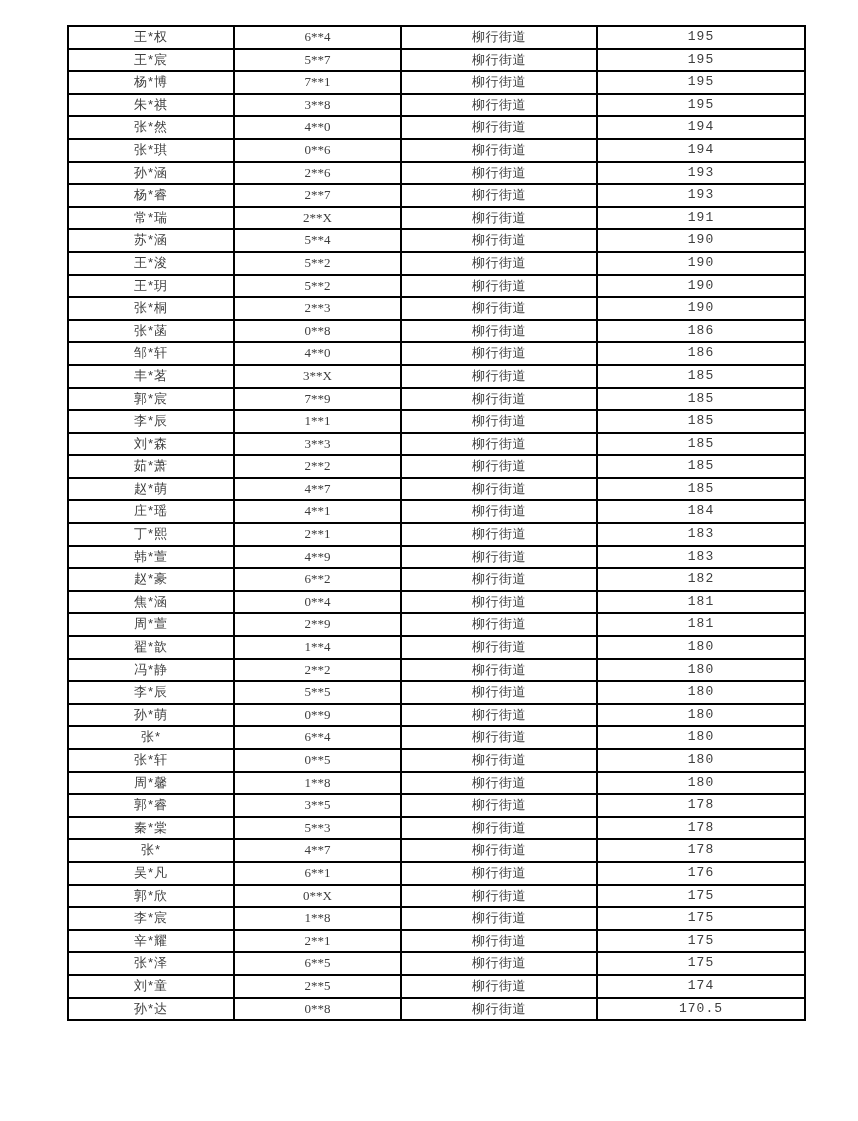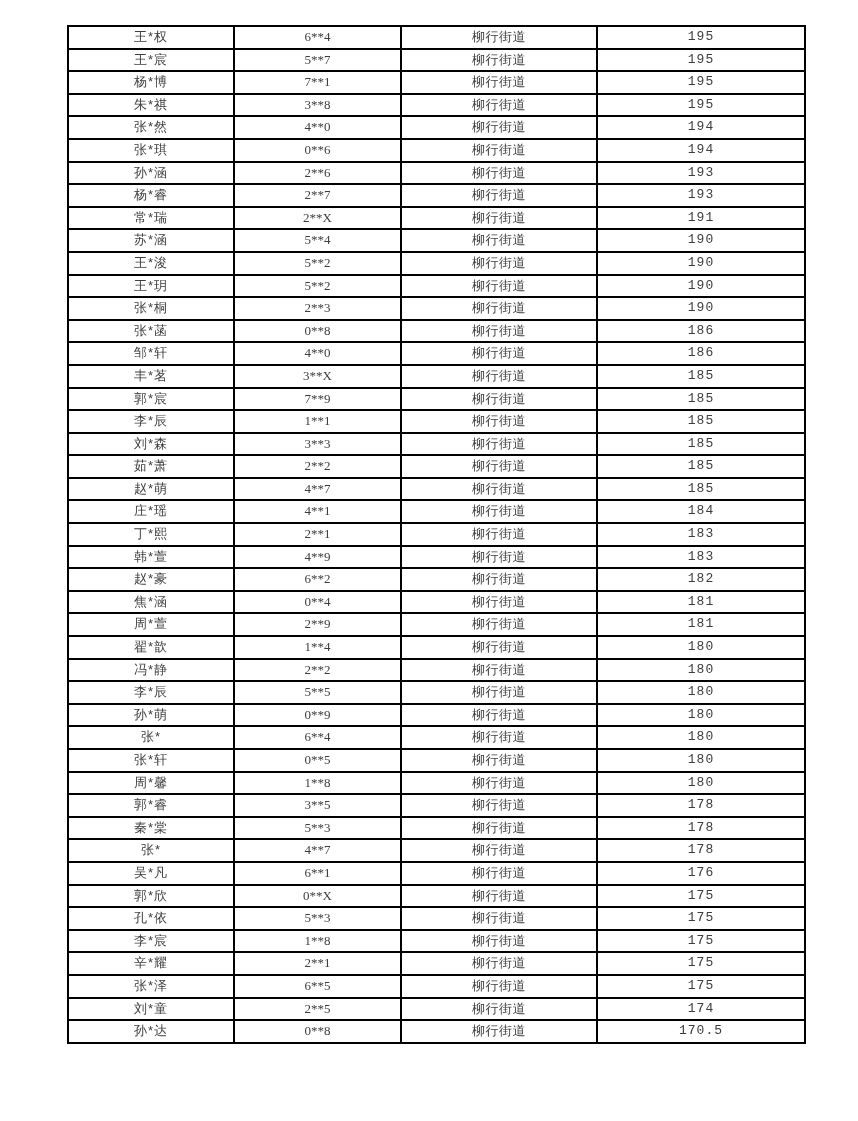--- a/index.html
+++ b/index.html
@@ -274,26 +274,20 @@
           <td class="col-street">柳行街道</td>
           <td class="col-score">176</td>
         </tr>
         <tr>
           <td class="col-name">郭*欣</td>
           <td class="col-id">0**X</td>
           <td class="col-street">柳行街道</td>
           <td class="col-score">175</td>
         </tr>
         <tr>
-          <td class="col-name">孔*依</td>
-          <td class="col-id">5**3</td>
-          <td class="col-street">柳行街道</td>
-          <td class="col-score">175</td>
-        </tr>
-        <tr>
           <td class="col-name">李*宸</td>
           <td class="col-id">1**8</td>
           <td class="col-street">柳行街道</td>
           <td class="col-score">175</td>
         </tr>
         <tr>
           <td class="col-name">辛*耀</td>
           <td class="col-id">2**1</td>
           <td class="col-street">柳行街道</td>
           <td class="col-score">175</td>

